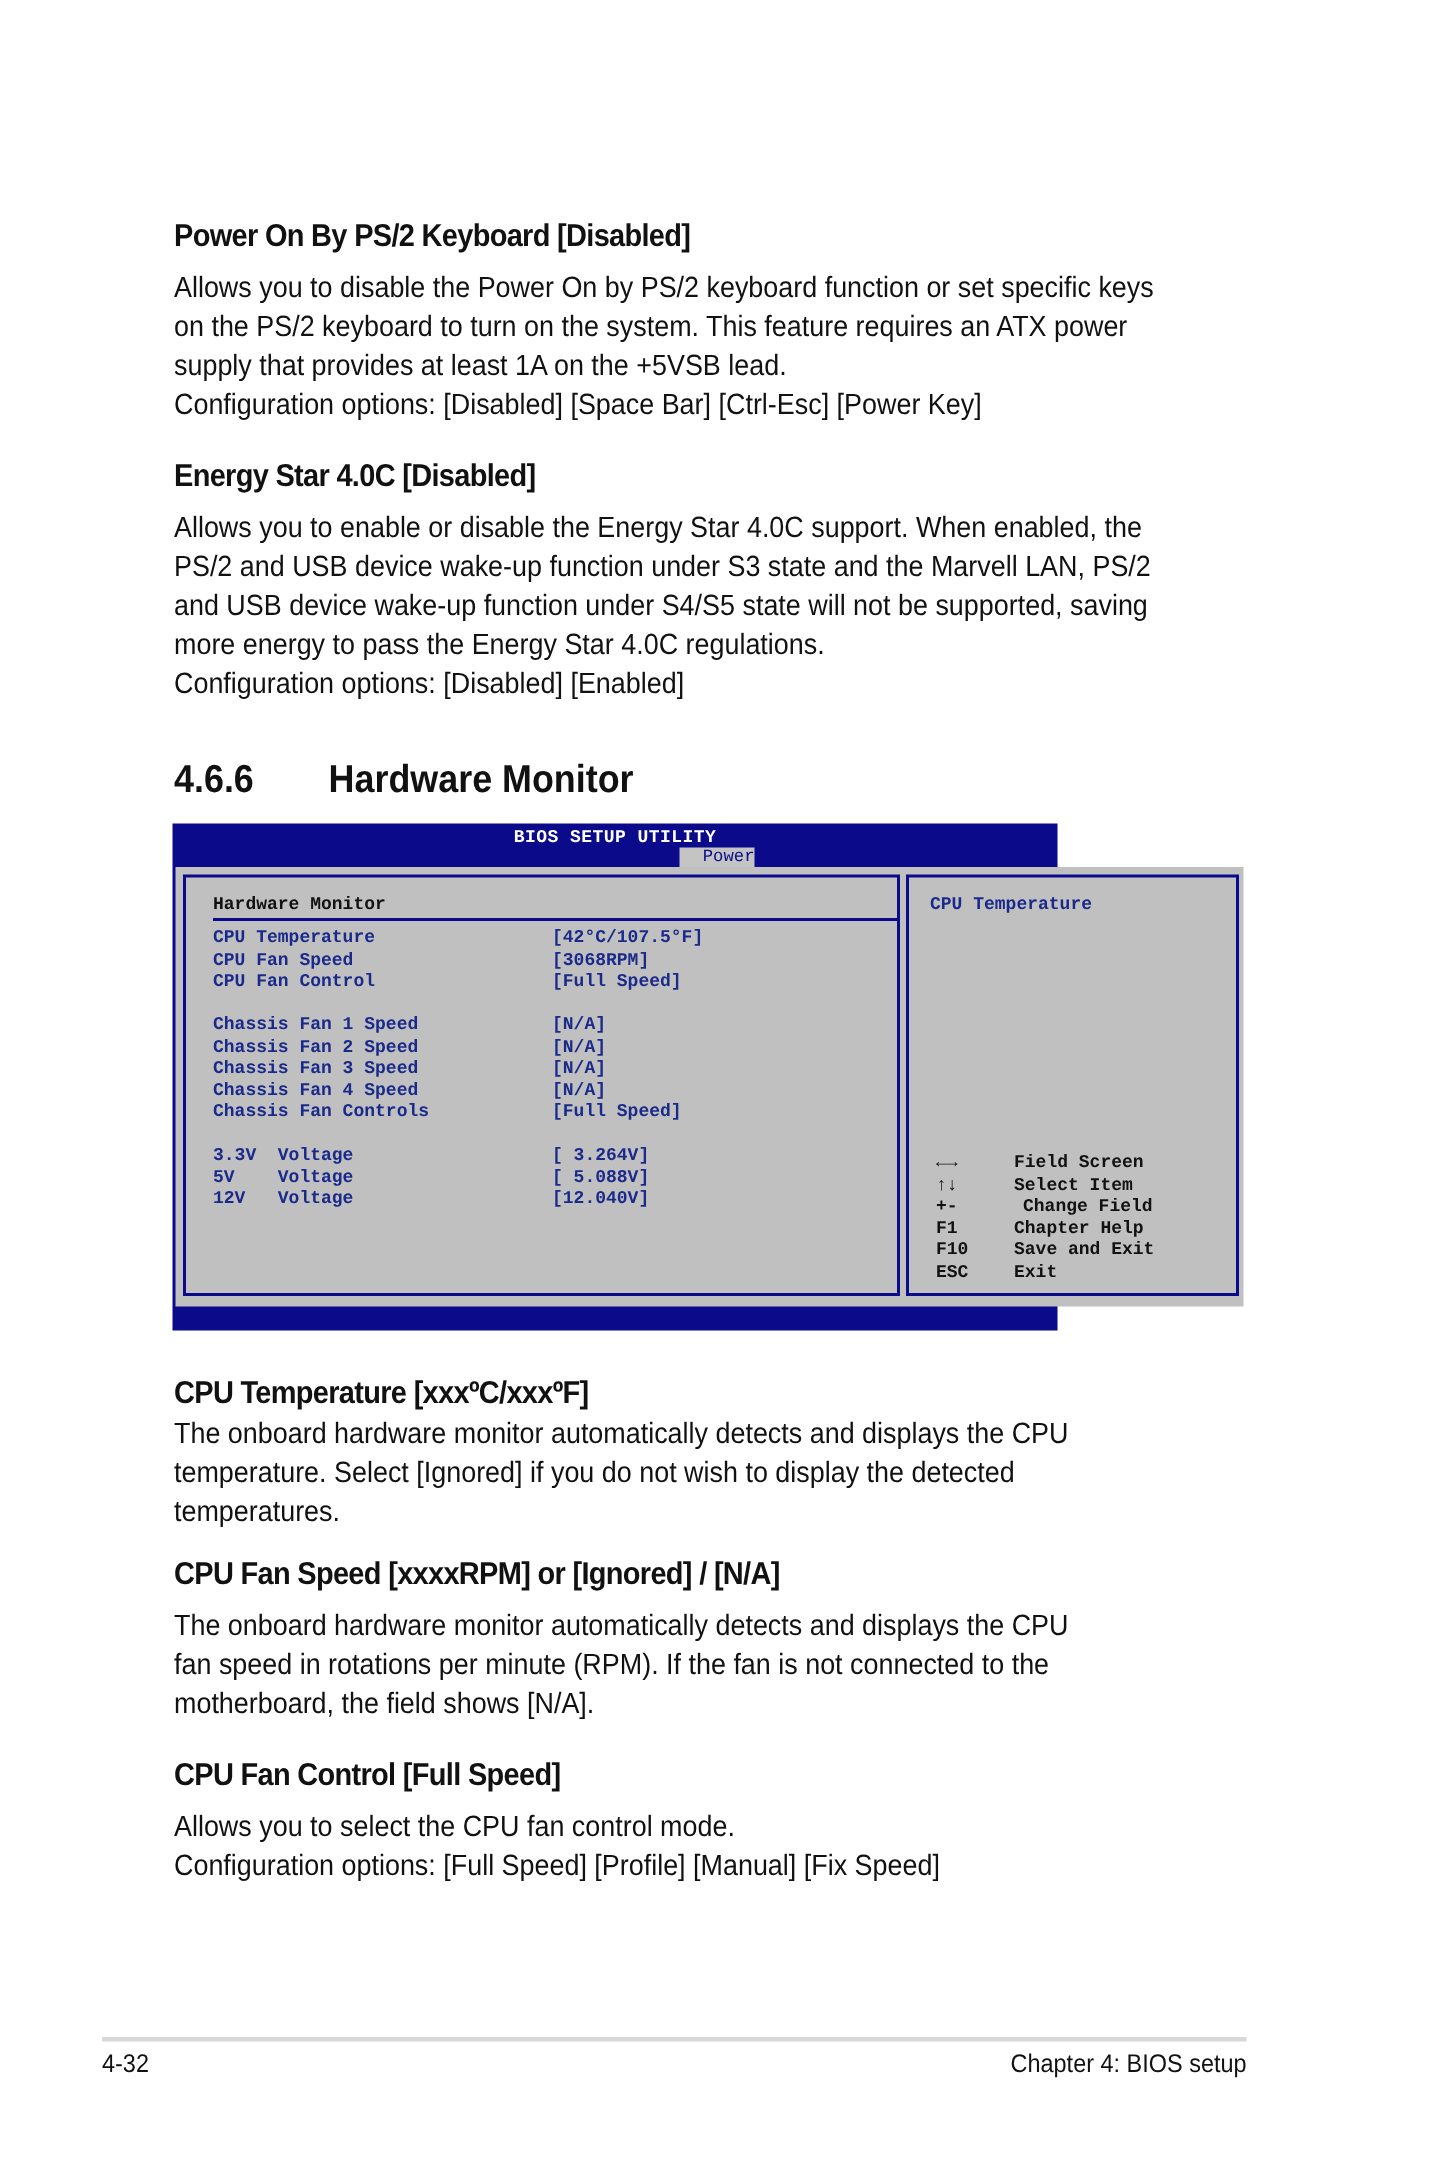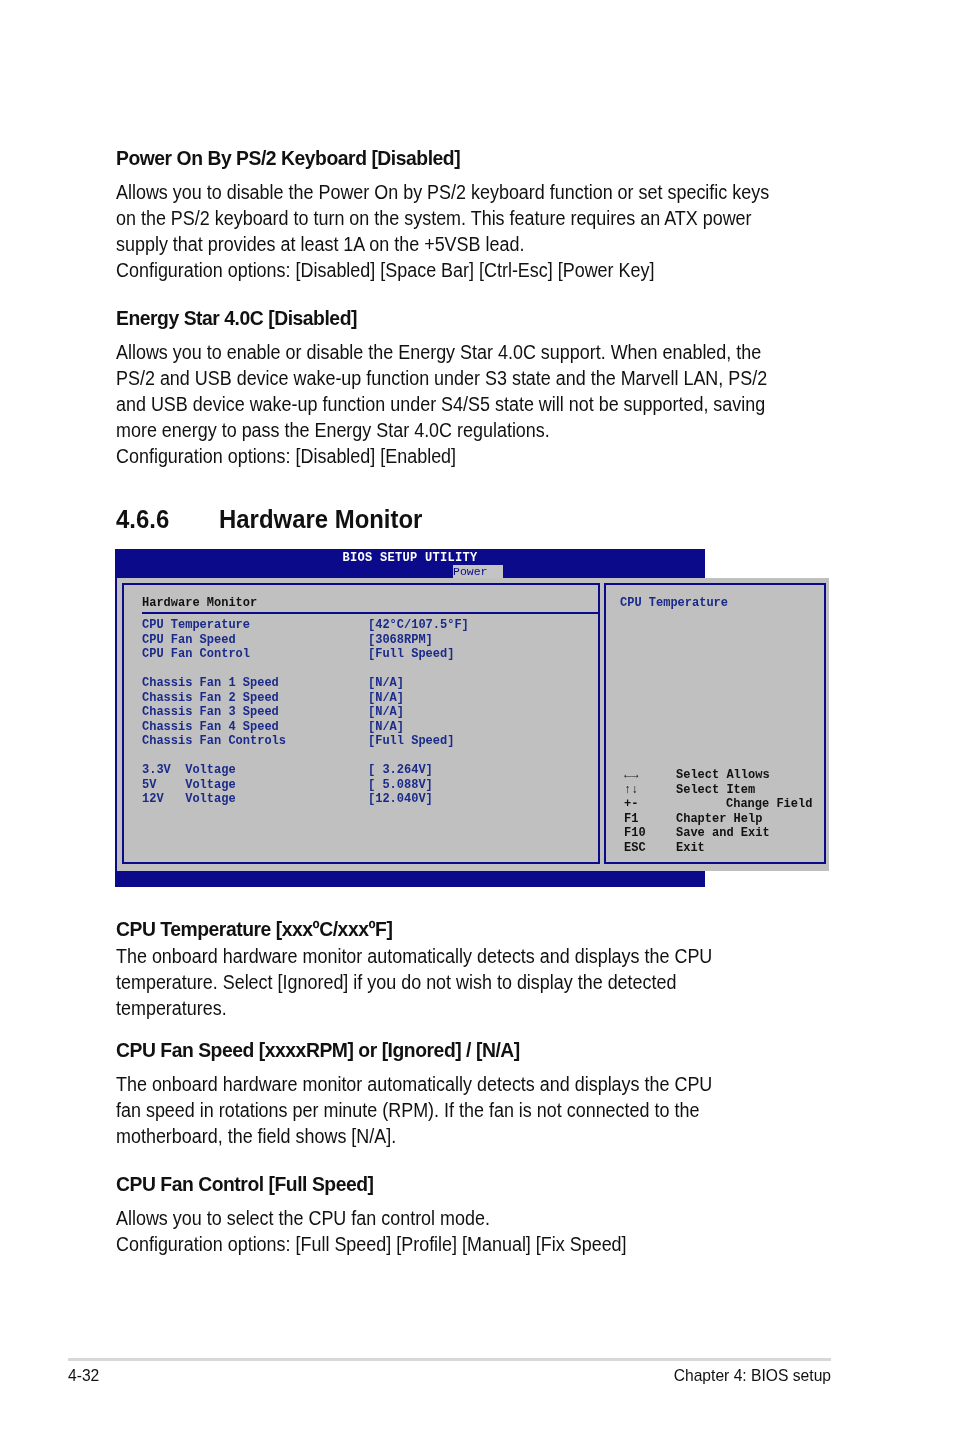--- a/index.html
+++ b/index.html
@@ -12,40 +12,40 @@
   .para div { white-space:nowrap; }
   .h2 { position:absolute; left:116px; top:504px; font-weight:bold; font-size:26px;
         transform:scaleX(0.92); transform-origin:left; white-space:nowrap; }
   .h2 .num { display:inline-block; width:112px; }
 
   
   .bios { position:absolute; left:115px; top:549px; width:590px; height:338px; background:#0a0a8a; }
   .bios-title { position:absolute; left:0; top:2px; width:100%; text-align:center; color:#fff;
                 font-family:"Liberation Mono", monospace; font-weight:bold; font-size:12px; letter-spacing:0.3px; }
   .bios-tab { position:absolute; left:338px; top:16px; width:50px; height:13px; background:#c4c4c4;
-              color:#0a0a8a; font-family:"Liberation Mono", monospace; font-size:11.5px; text-align:left; line-height:13px; }
+              color:#0a0a8a; font-family:"Liberation Mono", monospace; font-size:11.5px; text-align:right; line-height:13px; }
   .bios-body { position:absolute; left:2px; top:29px; width:712px; height:293px; background:#c0c0c0; }
   .pane-left { position:absolute; left:5px; top:5px; width:478px; height:281px;
                border:2px solid #0a0a8a; box-sizing:border-box; }
   .pane-right { position:absolute; left:487px; top:5px; width:222px; height:281px;
                 border:2px solid #0a0a8a; box-sizing:border-box; }
   .mono { font-family:"Liberation Mono", monospace; font-size:12px; font-weight:bold; }
   .pane-head { position:absolute; left:18px; top:11px; color:#111; }
   .pane-rule { position:absolute; left:18px; top:27px; width:456px; height:2px; background:#0a0a8a; }
   .rows { position:absolute; left:18px; top:33px; color:#1a2a8a; }
   .row { height:14.5px; line-height:14.5px; white-space:pre; position:relative; width:440px; }
   .row .lbl { position:absolute; left:0; }
   .row .val { position:absolute; left:226px; }
   .row.gap { height:14.5px; }
   .help-title { position:absolute; left:14px; top:11px; color:#1a2a8a; }
   .keys { position:absolute; left:18px; top:183px; color:#111; }
   .key { height:14.5px; line-height:14.5px; white-space:pre; position:relative; width:190px; }
   .key .k { position:absolute; left:0; }
   .key .d { position:absolute; left:52px; }
-  .key .d.indent { left:58px;margin-left:44px; }
+  .key .d.indent { left:58px; }
   .bios-footer { position:absolute; left:0; top:321px; width:100%; text-align:center; color:#fff;
                  font-family:"Liberation Mono", monospace; font-weight:bold; font-size:12px; }
 
   .footer-rule { position:absolute; left:68px; top:1358px; width:763px; height:3px; background:#d8d8d8; }
   .footer-left { position:absolute; left:68px; top:1366px; font-size:17px; transform:scaleX(0.92); transform-origin:left; }
   .footer-right { position:absolute; right:123px; top:1366px; font-size:17px; transform:scaleX(0.92); transform-origin:right; }
 </style>
 </head>
 <body>
 
@@ -89,21 +89,21 @@
         <div class="row"><span class="lbl">Chassis Fan Controls</span><span class="val">[Full Speed]</span></div>
         <div class="row gap"></div>
         <div class="row"><span class="lbl">3.3V  Voltage</span><span class="val">[ 3.264V]</span></div>
         <div class="row"><span class="lbl">5V    Voltage</span><span class="val">[ 5.088V]</span></div>
         <div class="row"><span class="lbl">12V   Voltage</span><span class="val">[12.040V]</span></div>
       </div>
     </div>
     <div class="pane-right">
       <div class="help-title mono">CPU Temperature</div>
       <div class="keys mono">
-        <div class="key"><span class="k">←→</span><span class="d">Select Allows</span></div>
+        <div class="key"><span class="k">←→</span><span class="d">Field Screen</span></div>
         <div class="key"><span class="k">↑↓</span><span class="d">Select Item</span></div>
         <div class="key"><span class="k">+-</span><span class="d indent">Change Field</span></div>
         <div class="key"><span class="k">F1</span><span class="d">Chapter Help</span></div>
         <div class="key"><span class="k">F10</span><span class="d">Save and Exit</span></div>
         <div class="key"><span class="k">ESC</span><span class="d">Exit</span></div>
       </div>
     </div>
   </div>
 </div>
 

